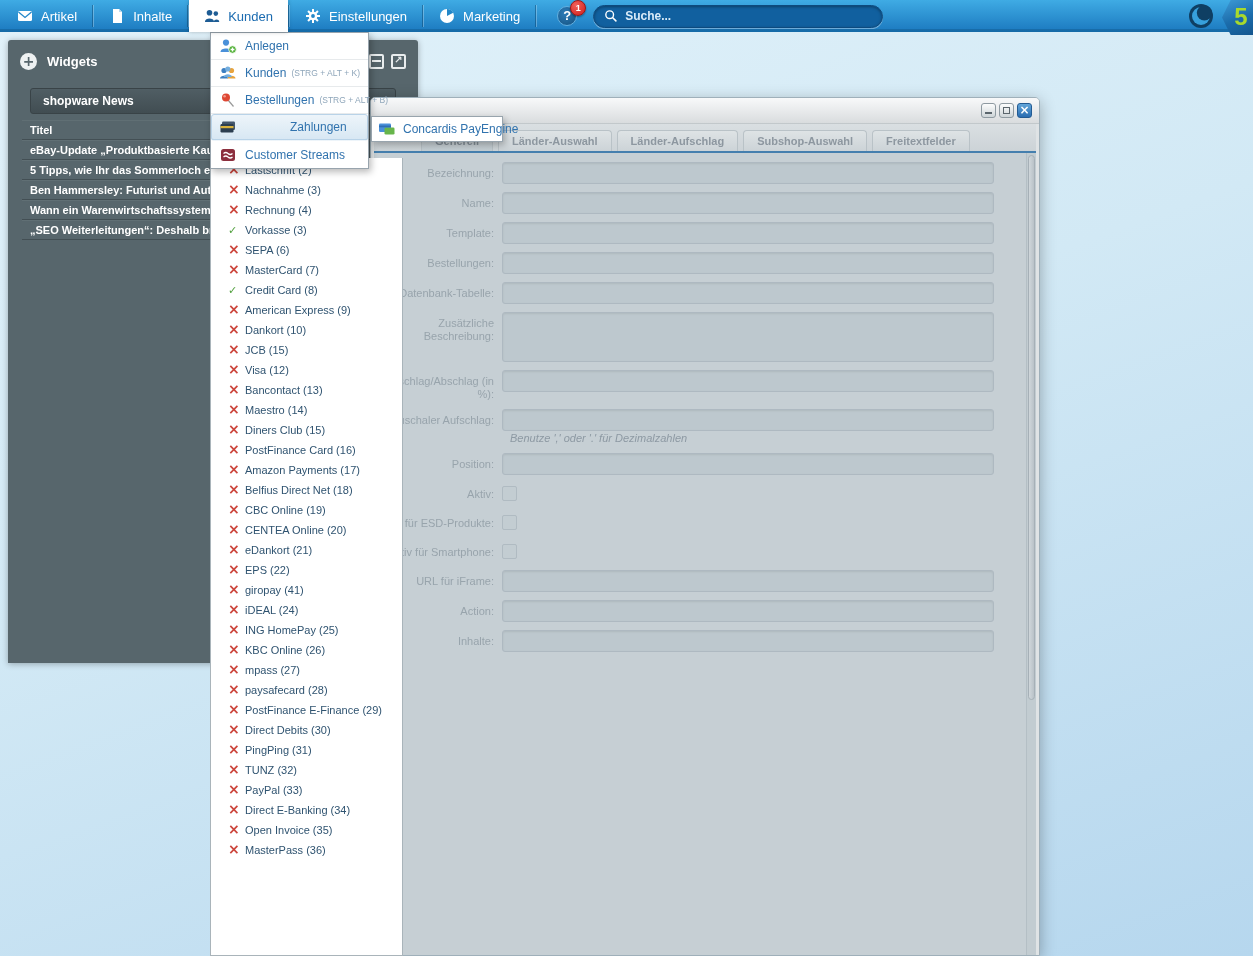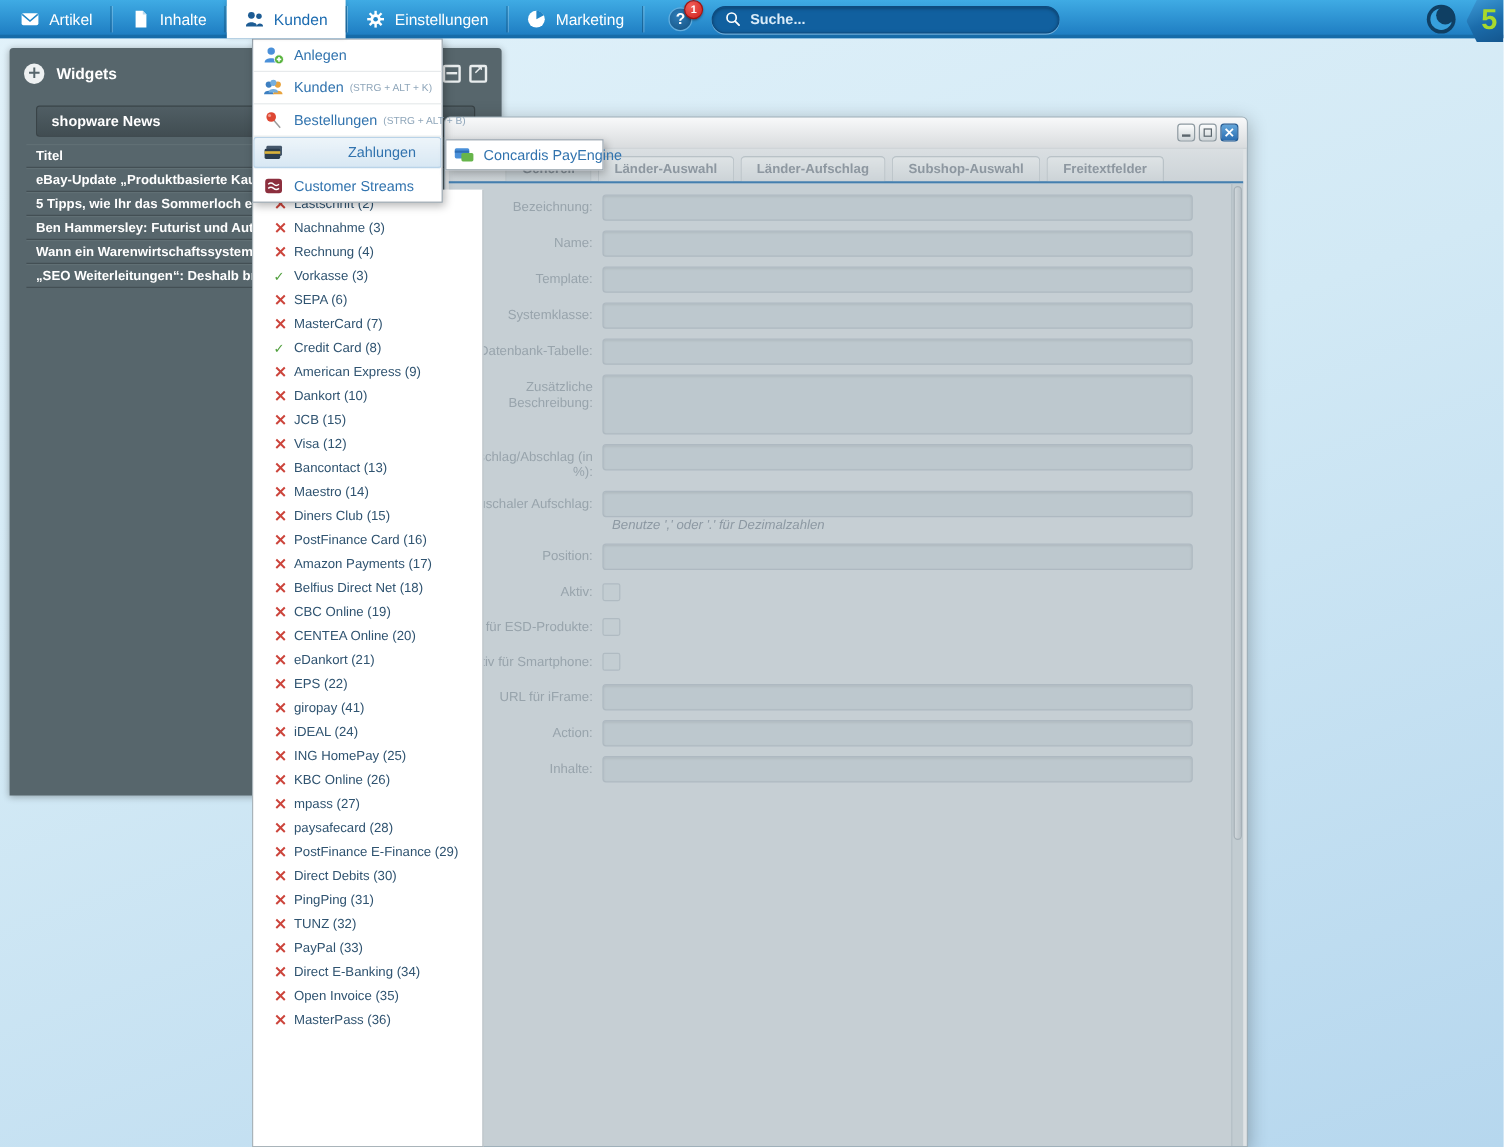--- a/index.html
+++ b/index.html
@@ -313,21 +313,21 @@
         </div>
       <div class="form-row">
           <label>Name:</label>
           <input class="f-input" style="">
         </div>
       <div class="form-row">
           <label>Template:</label>
           <input class="f-input" style="">
         </div>
       <div class="form-row">
-          <label>Systemklasse:</label>
+          <label>Bestellungen:</label>
           <input class="f-input" style="">
         </div>
       <div class="form-row">
           <label>Datenbank-Tabelle:</label>
           <input class="f-input" style="">
         </div>
       <div class="form-row">
           <label>Zusätzliche Beschreibung:</label>
           <textarea class="f-textarea" style=""></textarea>
         </div>

